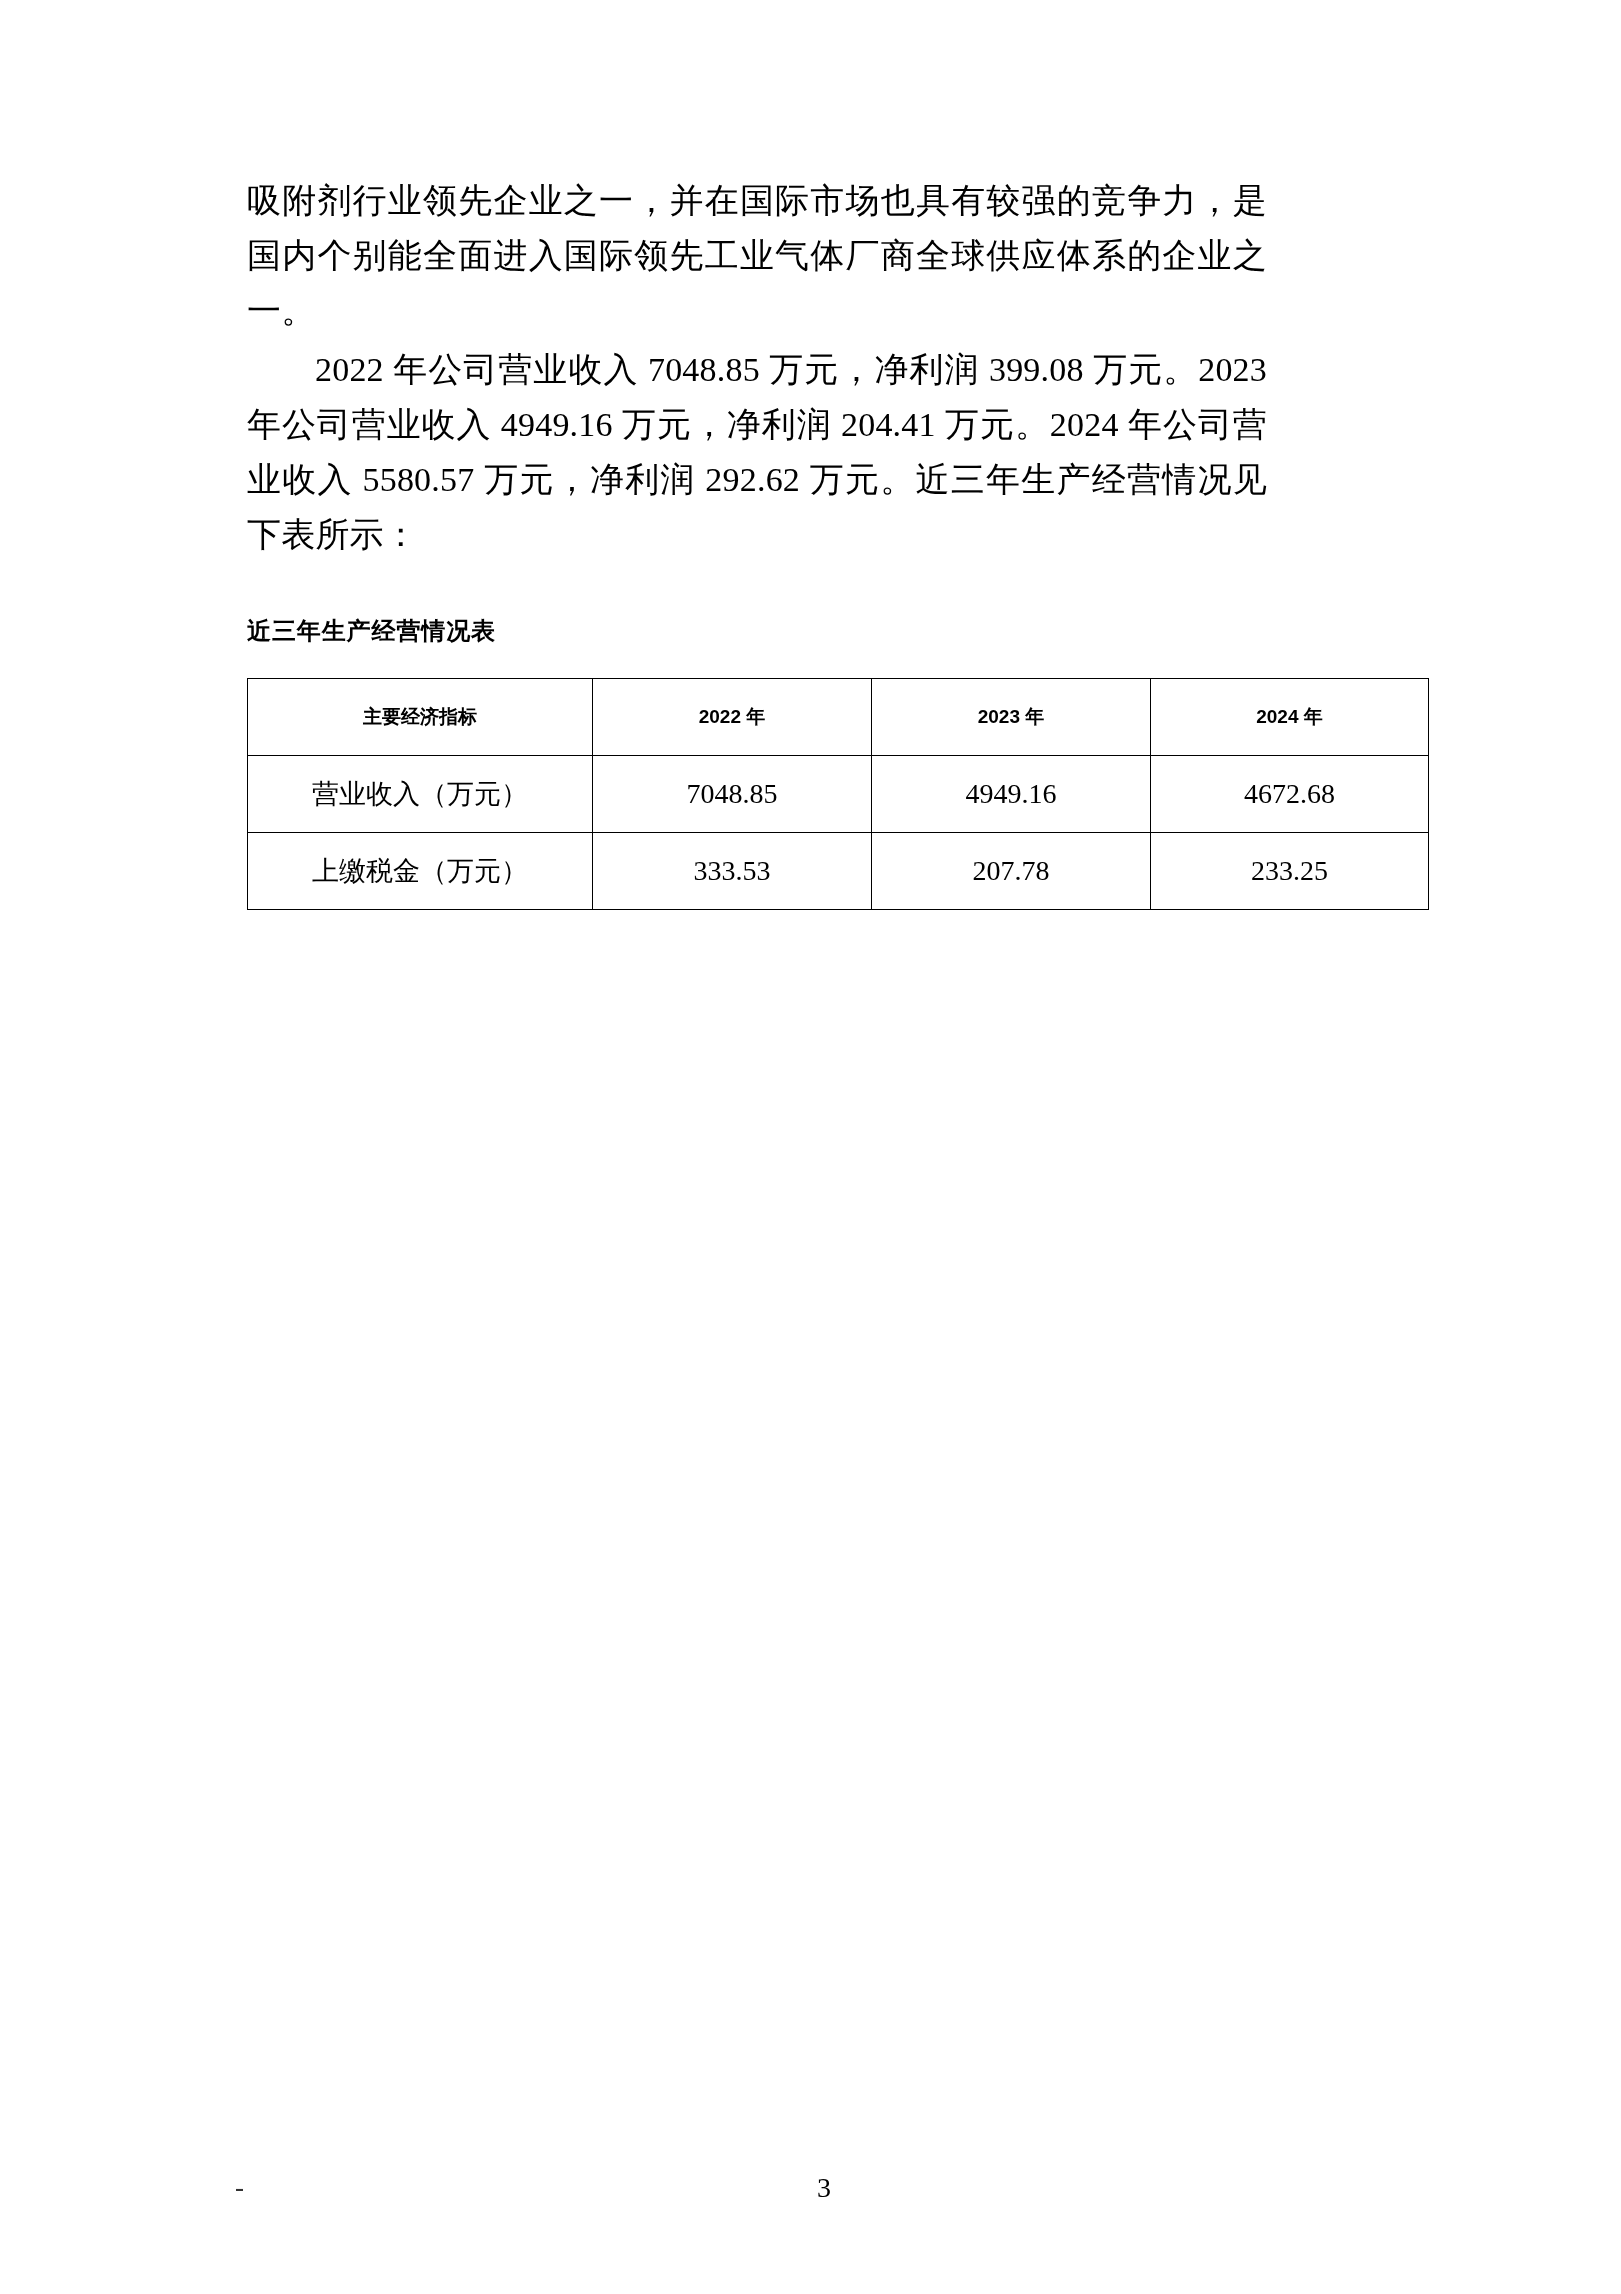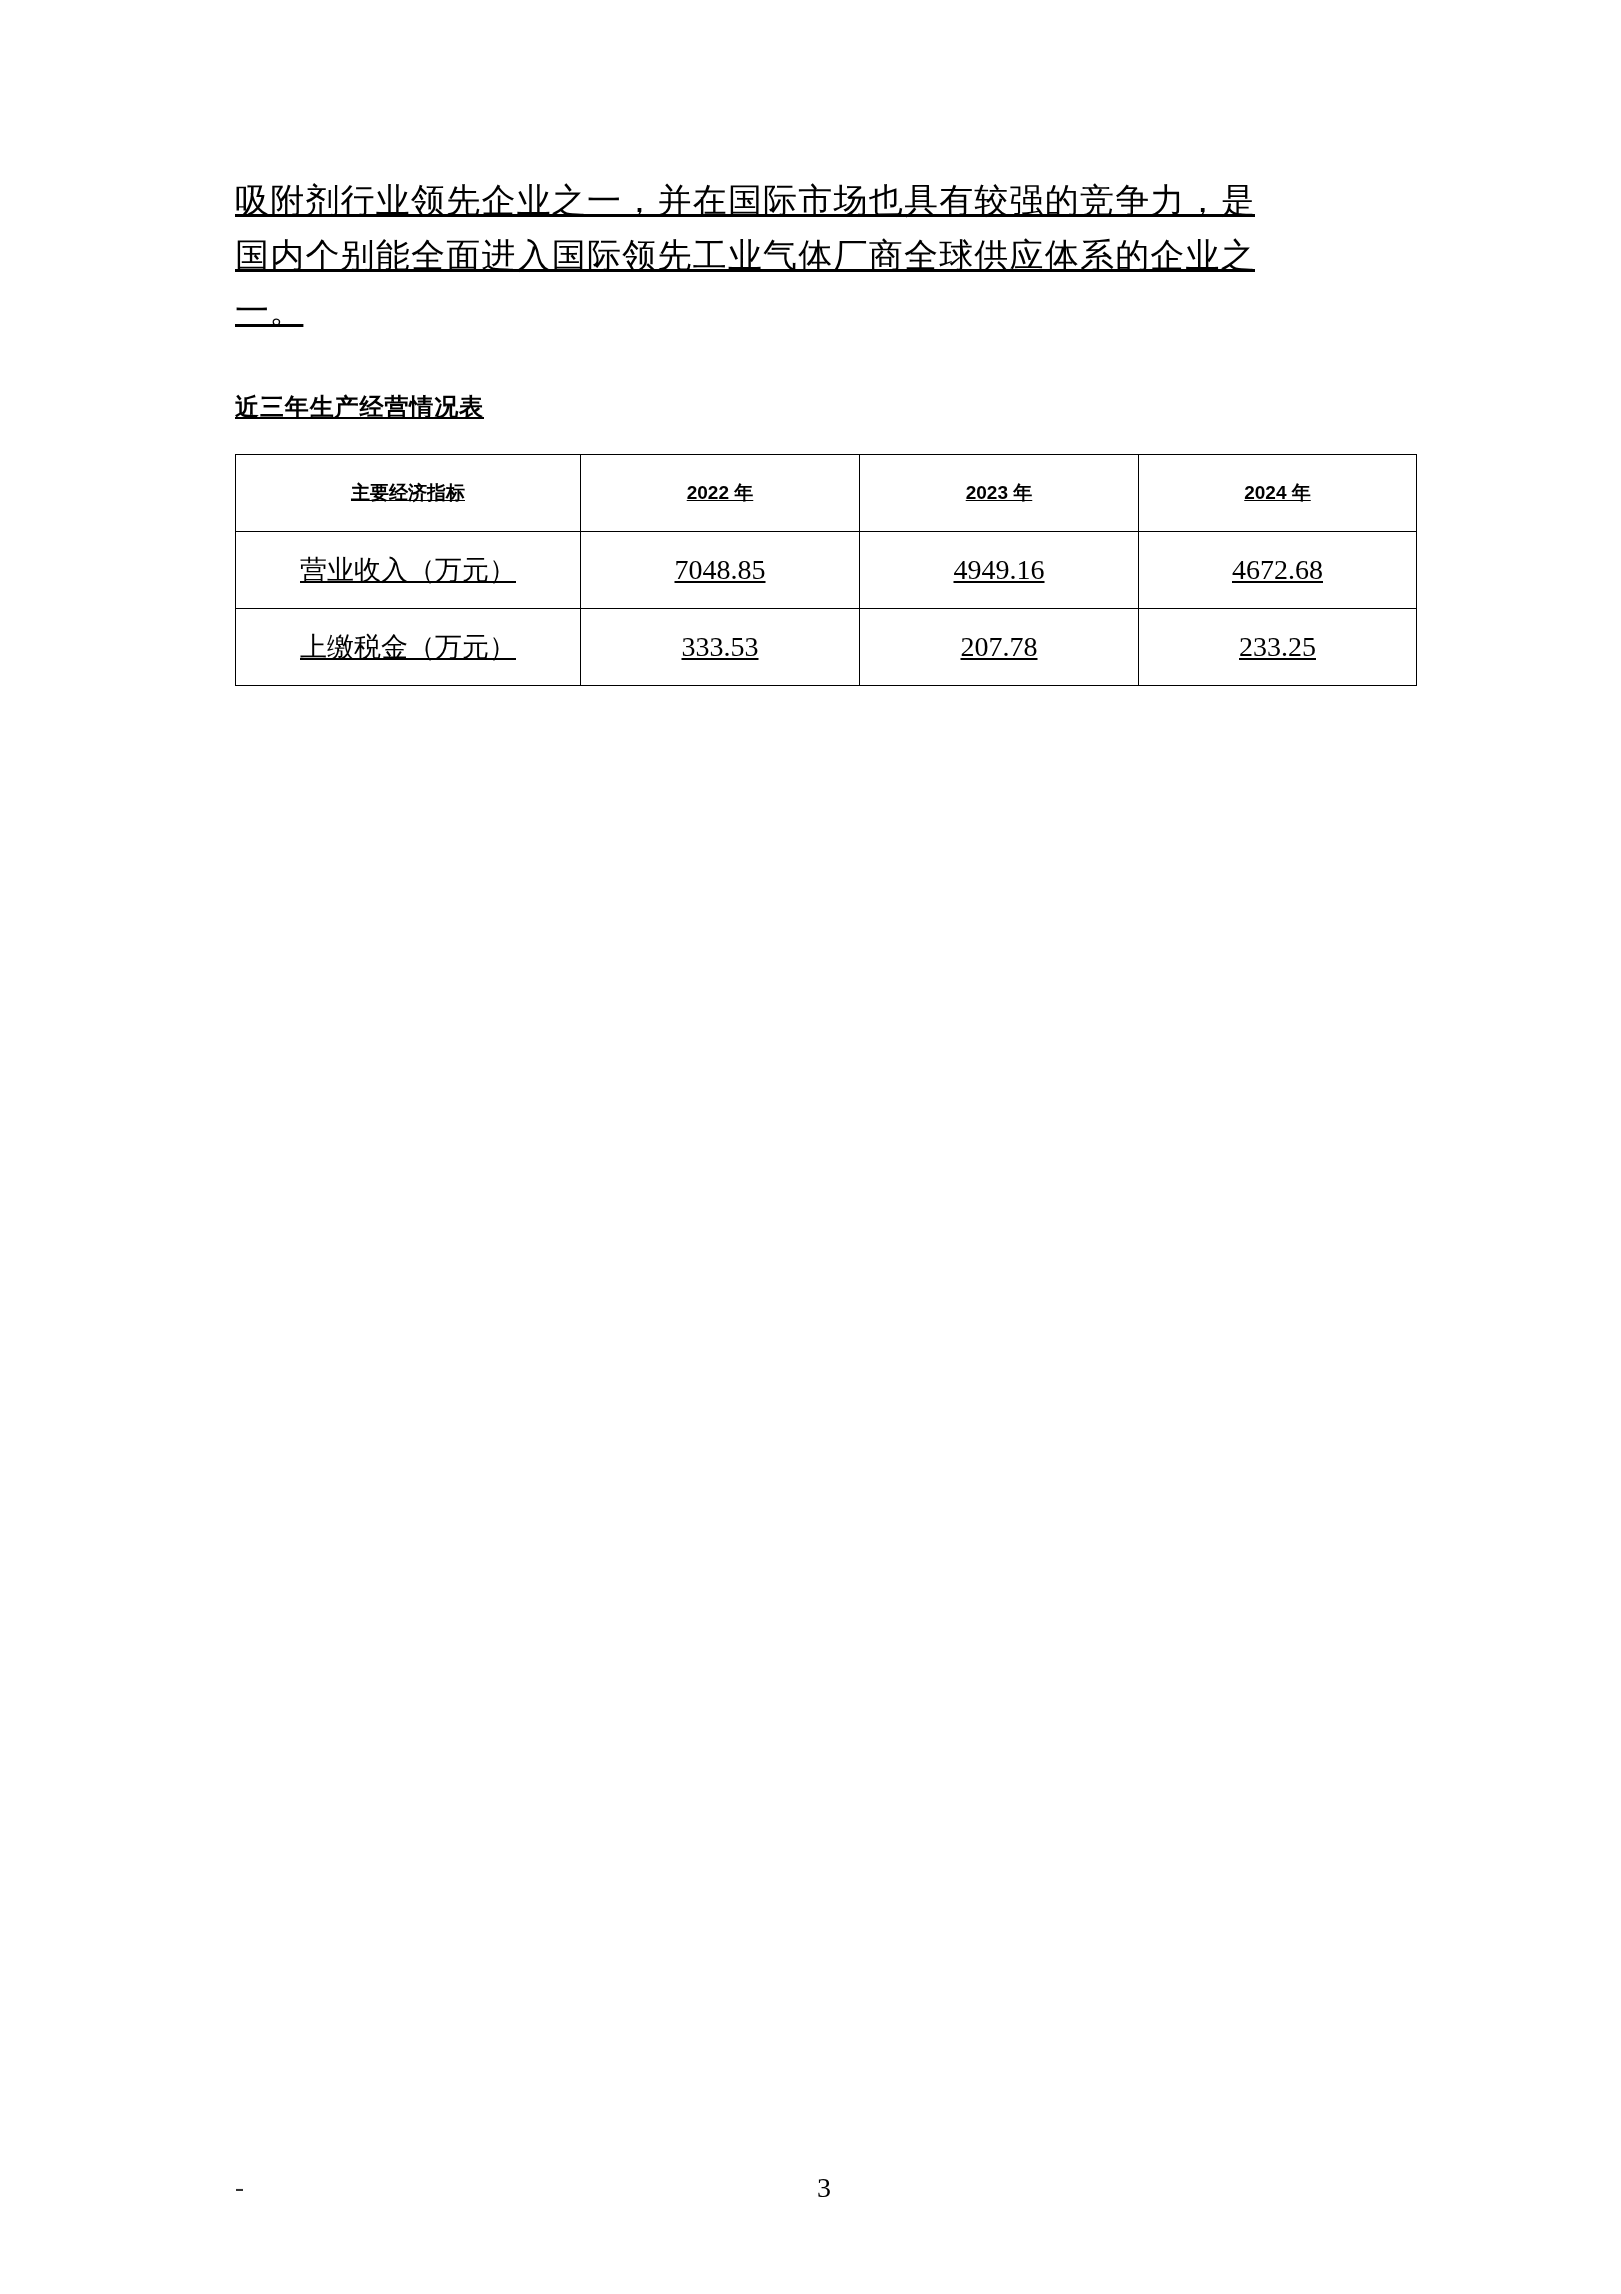--- a/index.html
+++ b/index.html
@@ -9,26 +9,25 @@
   }
   body {
     width: 1622px;
     height: 2295px;
     position: relative;
     font-family: "Liberation Serif", "DejaVu Serif", serif;
     color: #000000;
   }
   .page {
     position: absolute;
-    left: 0; top: 0;
+    left: 12px; top: 0;
     width: 1464px;
     height: 2295px;
     box-sizing: border-box;
     padding: 173px 209px 0 235px;
-    text-decoration: underline;
   }
   .para {
     font-size: 34px;
     line-height: 1.62;
     text-align: justify;
     text-justify: inter-ideograph;
     margin: 0 0 0 0;
     letter-spacing: 0.2px;
   }
   .para.indent {
@@ -100,20 +99,21 @@
   }
   .num { font-family: "Liberation Serif", "DejaVu Serif", serif; }
 </style>
 </head>
 <body>
 
 <div class="page">
 
   <p class="para">吸附剂行业领先企业之一，并在国际市场也具有较强的竞争力，是国内个别能全面进入国际领先工业气体厂商全球供应体系的企业之一。</p>
 
+  <p class="para indent">2022 年公司营业收入 7048.85 万元，净利润 399.08 万元。2023 年公司营业收入 4949.16 万元，净利润 204.41 万元。2024 年公司营业收入 5580.57 万元，净利润 292.62 万元。近三年生产经营情况见下表所示：</p>
 
   <div class="table-title">近三年生产经营情况表</div>
 
   <table class="econ">
     <colgroup>
       <col class="c0">
         <col class="c1">
         <col class="c2">
         <col class="c3">
     </colgroup>

